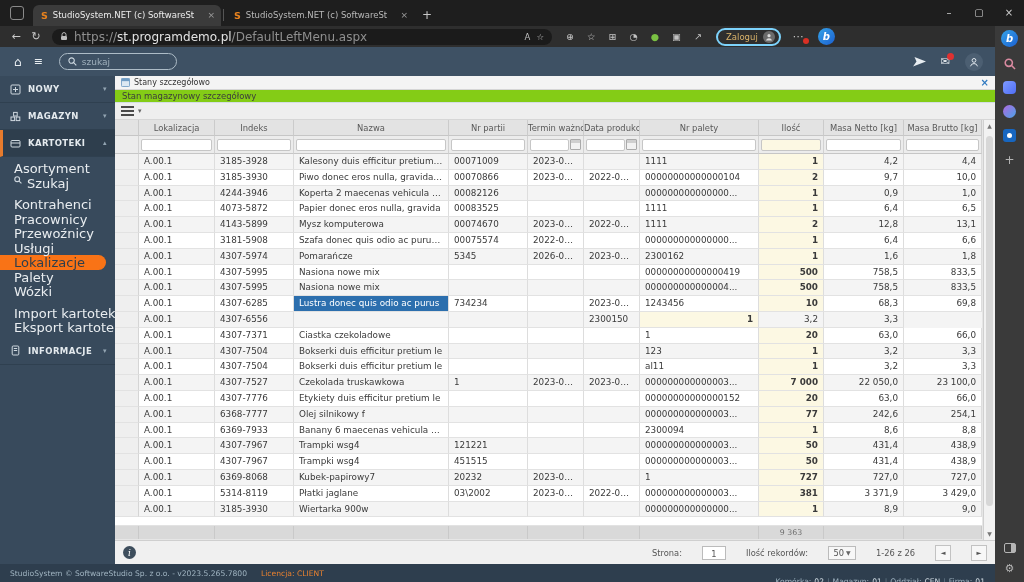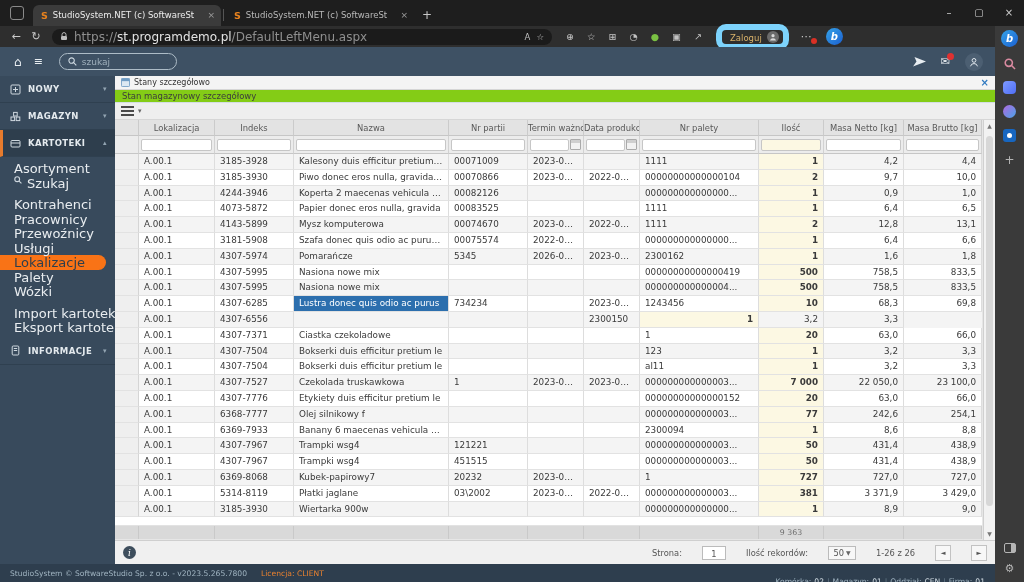--- a/index.html
+++ b/index.html
@@ -21,21 +21,21 @@
   .win-controls span { width:30px; text-align:center; color:#cfcfcf; font-size:10px; line-height:26px; }
 
   .toolbar { position:absolute; left:0; top:26px; width:1024px; height:21px; background:#2e2e2e; display:flex; align-items:center; padding:0 6px; }
   .nav-btn { color:#c9c9c9; font-size:11px; width:20px; text-align:center; }
   .address { flex:0 0 500px; height:16px; background:#1b1b1b; border-radius:9px; margin-left:6px; display:flex; align-items:center; padding:0 8px; gap:6px; }
   .address .url { font-size:12px; color:#8f8f8f; white-space:nowrap; overflow:hidden; flex:1; }
   .address .url b { color:#e3e3e3; font-weight:normal; }
   .addr-ic { color:#bdbdbd; font-size:8.5px; }
   .tb-icons { display:flex; align-items:center; gap:13px; margin-left:14px; }
   .tb-icons span { color:#c3c3c3; font-size:9.5px; }
-  .login-pill { display:flex; align-items:flex-end; gap:5px; border:6px solid #7dd3fc; border-radius:10px; padding:1px 4px 1px 8px; margin-left:14px; }
+  .login-pill { display:flex; align-items:center; gap:5px; border:2px solid #7dd3fc; border-radius:10px; padding:1px 4px 1px 8px; margin-left:14px; }
   .login-pill .lbl { color:#d9b26a; font-size:8.5px; }
   .login-pill .ava { width:12px; height:12px; border-radius:50%; background:#6b6b6b; display:flex; align-items:center; justify-content:center; }
   .more-dots { position:relative; color:#c9c9c9; font-size:11px; margin-left:12px; }
   .more-dots::after { content:""; position:absolute; right:-5px; bottom:-1px; width:6px; height:6px; border-radius:50%; background:#d93025; }
   .bing-b { width:17px; height:17px; border-radius:50%; background:linear-gradient(135deg,#35a3e8,#1b5fd0); color:#fff; font-size:10px; font-weight:bold; font-style:italic; display:flex; align-items:center; justify-content:center; margin-left:14px; }
 
   
   .app-toolbar { position:absolute; left:0; top:47px; width:995px; height:29px; background:#3e5164; display:flex; align-items:center; }
   .app-home { color:#e8edf1; font-size:12px; margin-left:14px; }
   .app-menu { color:#e8edf1; font-size:11px; margin-left:12px; }

